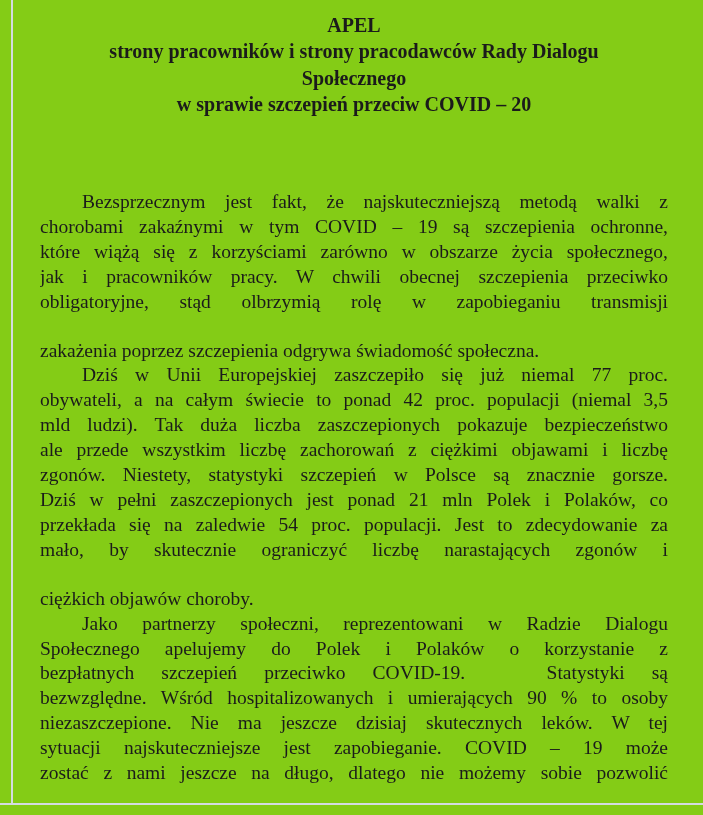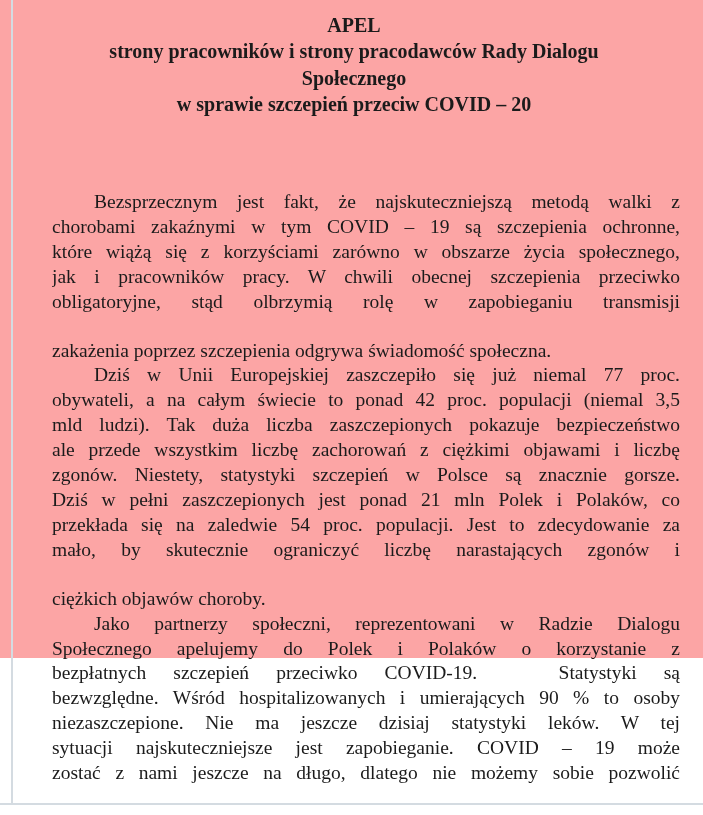--- a/index.html
+++ b/index.html
@@ -1,37 +1,37 @@
 <!DOCTYPE html>
 <html style="--text-color: #1b1b1b; --rule-color: #d4dbe1;"><head>
 <meta charset="utf-8">
 <style>
   html, body { margin:0; padding:0; }
   body {
     width:703px; height:815px; overflow:hidden; background:#ffffff;
     font-family:"Liberation Serif", "DejaVu Serif", serif;
   }
   .page {
-    position:relative; width:703px; height:658px; background:#fca5a5;
+    position:relative; width:703px; height:815px; background:#84cc16;
     color:var(--text-color, #1b1b1b);
   }
   .left-rule {
     position:absolute; left:11px; top:0; width:2px; height:803px;
     background:var(--rule-color, #d5dce2);
   }
   .bottom-rule {
     position:absolute; left:0; top:803px; width:703px; height:2px;
     background:var(--rule-color, #cfd8dd);
   }
   .title-block {
     position:absolute; left:40px; top:12px; width:628px;
     text-align:center; font-weight:bold; font-size:20px; line-height:26.3px;
   }
   .body-block {
-    position:absolute; left:52px; top:190px; width:628px; height:613px;
+    position:absolute; left:40px; top:190px; width:628px; height:613px;
     overflow:hidden; font-size:19.5px; line-height:24.9px;
   }
   .line {
     text-align:justify;
     text-align-last:justify;
     white-space:normal;
   }
   .line.last { text-align-last:left;margin-top:24px; }
   .line.indent { text-indent:42px; }
 </style>
@@ -61,20 +61,20 @@
       <div class="line">ale przede wszystkim liczbę zachorowań z ciężkimi objawami i liczbę</div>
       <div class="line">zgonów. Niestety, statystyki szczepień w Polsce są znacznie gorsze.</div>
       <div class="line">Dziś w pełni zaszczepionych jest ponad 21 mln Polek i Polaków, co</div>
       <div class="line">przekłada się na zaledwie 54 proc. populacji. Jest to zdecydowanie za</div>
       <div class="line">mało, by skutecznie ograniczyć liczbę narastających zgonów i</div>
       <div class="line last">ciężkich objawów choroby.</div>
       <div class="line indent">Jako partnerzy społeczni, reprezentowani w Radzie Dialogu</div>
       <div class="line">Społecznego apelujemy do Polek i Polaków o korzystanie z</div>
       <div class="line">bezpłatnych szczepień przeciwko COVID-19.&nbsp;&nbsp; Statystyki są</div>
       <div class="line">bezwzględne. Wśród hospitalizowanych i umierających 90 % to osoby</div>
-      <div class="line">niezaszczepione. Nie ma jeszcze dzisiaj statystyki leków. W tej</div>
+      <div class="line">niezaszczepione. Nie ma jeszcze dzisiaj skutecznych leków. W tej</div>
       <div class="line">sytuacji najskuteczniejsze jest zapobieganie. COVID – 19 może</div>
       <div class="line">zostać z nami jeszcze na długo, dlatego nie możemy sobie pozwolić</div>
       <div class="line last">na to, by zwiększać zagrożenie i przedłużać stan epidemii.</div>
     </div>
 
   <div class="bottom-rule"></div>
 </div>
 
 </body></html>

